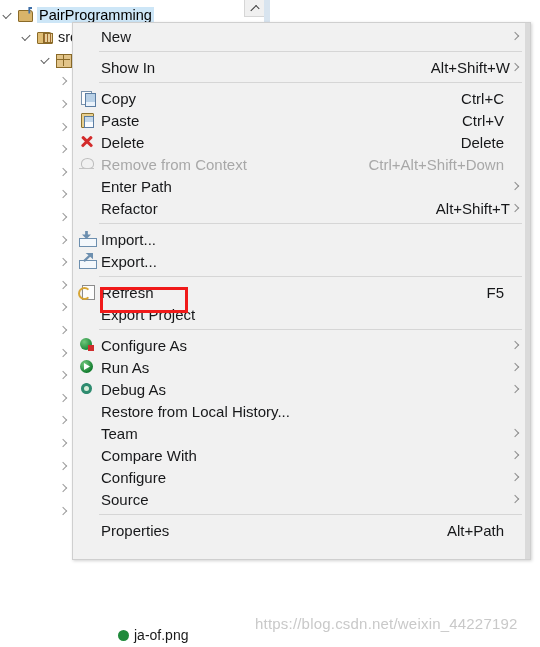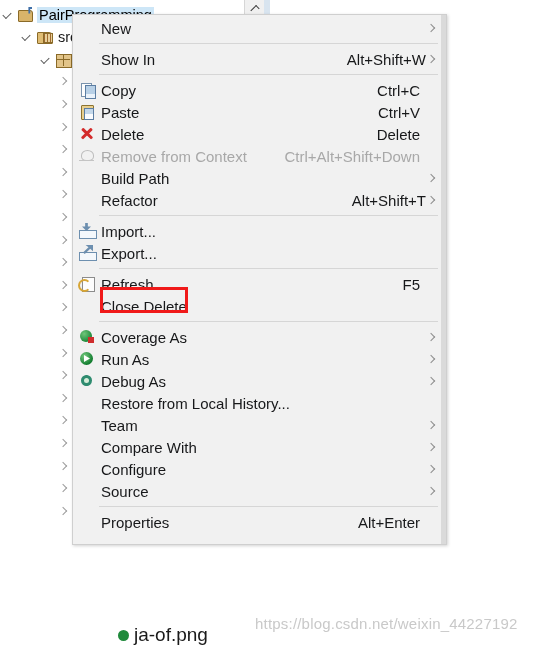--- a/index.html
+++ b/index.html
@@ -152,21 +152,21 @@
     background: #d8e4ef;
   }
 
   
   #clipped-row {
     position: absolute;
     left: 118px; top: 625px;
     height: 20px;
     display: flex;
     align-items: center;
-    font-size: 19px;
+    font-size: 14px;
     color: #1a1a1a;
     overflow: hidden;
   }
   #clipped-row .dot {
     width: 11px; height: 11px;
     border-radius: 50%;
     background: #1f8a3b;
     margin-right: 5px;
     flex: 0 0 11px;
   }
@@ -178,26 +178,26 @@
     font-size: 15px;
     color: #c9c9c9;
     letter-spacing: 0.2px;
     white-space: nowrap;
     pointer-events: none;
   }
 
   
   #menu {
     position: absolute;
-    left: 72px; top: 14px;
-    width: 375px;
+    left: 72px; top: 22px;
+    width: 459px;
     background: #f1f1f1;
     border: 1px solid #cfcfcf;
     box-shadow: 1px 1px 3px rgba(0,0,0,0.18);
-    padding: 2px 0 11px 0;
+    padding: 2px 0 18px 0;
   }
   #menu-scroll-edge {
     position: absolute;
     right: 0; top: 0;
     width: 5px; height: 100%;
     background: #dadada;
   }
 
   .mi {
     position: relative;
@@ -541,21 +541,21 @@
         <span class="mi-label">Delete</span>
         <span class="mi-accel" style="right: 26px;">Delete</span>
       </div>
       <div class="mi disabled">
         <span class="mi-icon g-removectx"></span>
         <span class="mi-label">Remove from Context</span>
         <span class="mi-accel" style="right: 26px;">Ctrl+Alt+Shift+Down</span>
       </div>
       <div class="mi">
         <span class="mi-icon"></span>
-        <span class="mi-label">Build Path</span>
+        <span class="mi-label">Enter Path</span>
         <span class="mi-arrow"></span>
       </div>
       <div class="mi">
         <span class="mi-icon"></span>
         <span class="mi-label">Refactor</span>
         <span class="mi-accel" style="right: 20px;">Alt+Shift+T</span>
         <span class="mi-arrow"></span>
       </div>
       <div class="sep"></div>
       <div class="mi">
@@ -567,26 +567,26 @@
         <span class="mi-label">Export...</span>
       </div>
       <div class="sep"></div>
       <div class="mi">
         <span class="mi-icon g-refresh"></span>
         <span class="mi-label">Refresh</span>
         <span class="mi-accel" style="right: 26px;">F5</span>
       </div>
       <div class="mi">
         <span class="mi-icon"></span>
-        <span class="mi-label">Close Delete</span>
+        <span class="mi-label">Export Project</span>
       </div>
       <div class="sep"></div>
       <div class="mi">
         <span class="mi-icon g-coverage"></span>
-        <span class="mi-label">Coverage As</span>
+        <span class="mi-label">Configure As</span>
         <span class="mi-arrow"></span>
       </div>
       <div class="mi">
         <span class="mi-icon g-run"></span>
         <span class="mi-label">Run As</span>
         <span class="mi-arrow"></span>
       </div>
       <div class="mi">
         <span class="mi-icon g-debug"></span>
         <span class="mi-label">Debug As</span>
@@ -613,19 +613,19 @@
       </div>
       <div class="mi">
         <span class="mi-icon"></span>
         <span class="mi-label">Source</span>
         <span class="mi-arrow"></span>
       </div>
       <div class="sep"></div>
       <div class="mi">
         <span class="mi-icon"></span>
         <span class="mi-label">Properties</span>
-        <span class="mi-accel" style="right: 26px;">Alt+Enter</span>
+        <span class="mi-accel" style="right: 26px;">Alt+Path</span>
       </div>
     </div>
 
   <div id="export-highlight" style="border-color: rgb(240, 26, 26);"></div>
 
 </div>
 
 </body></html>

